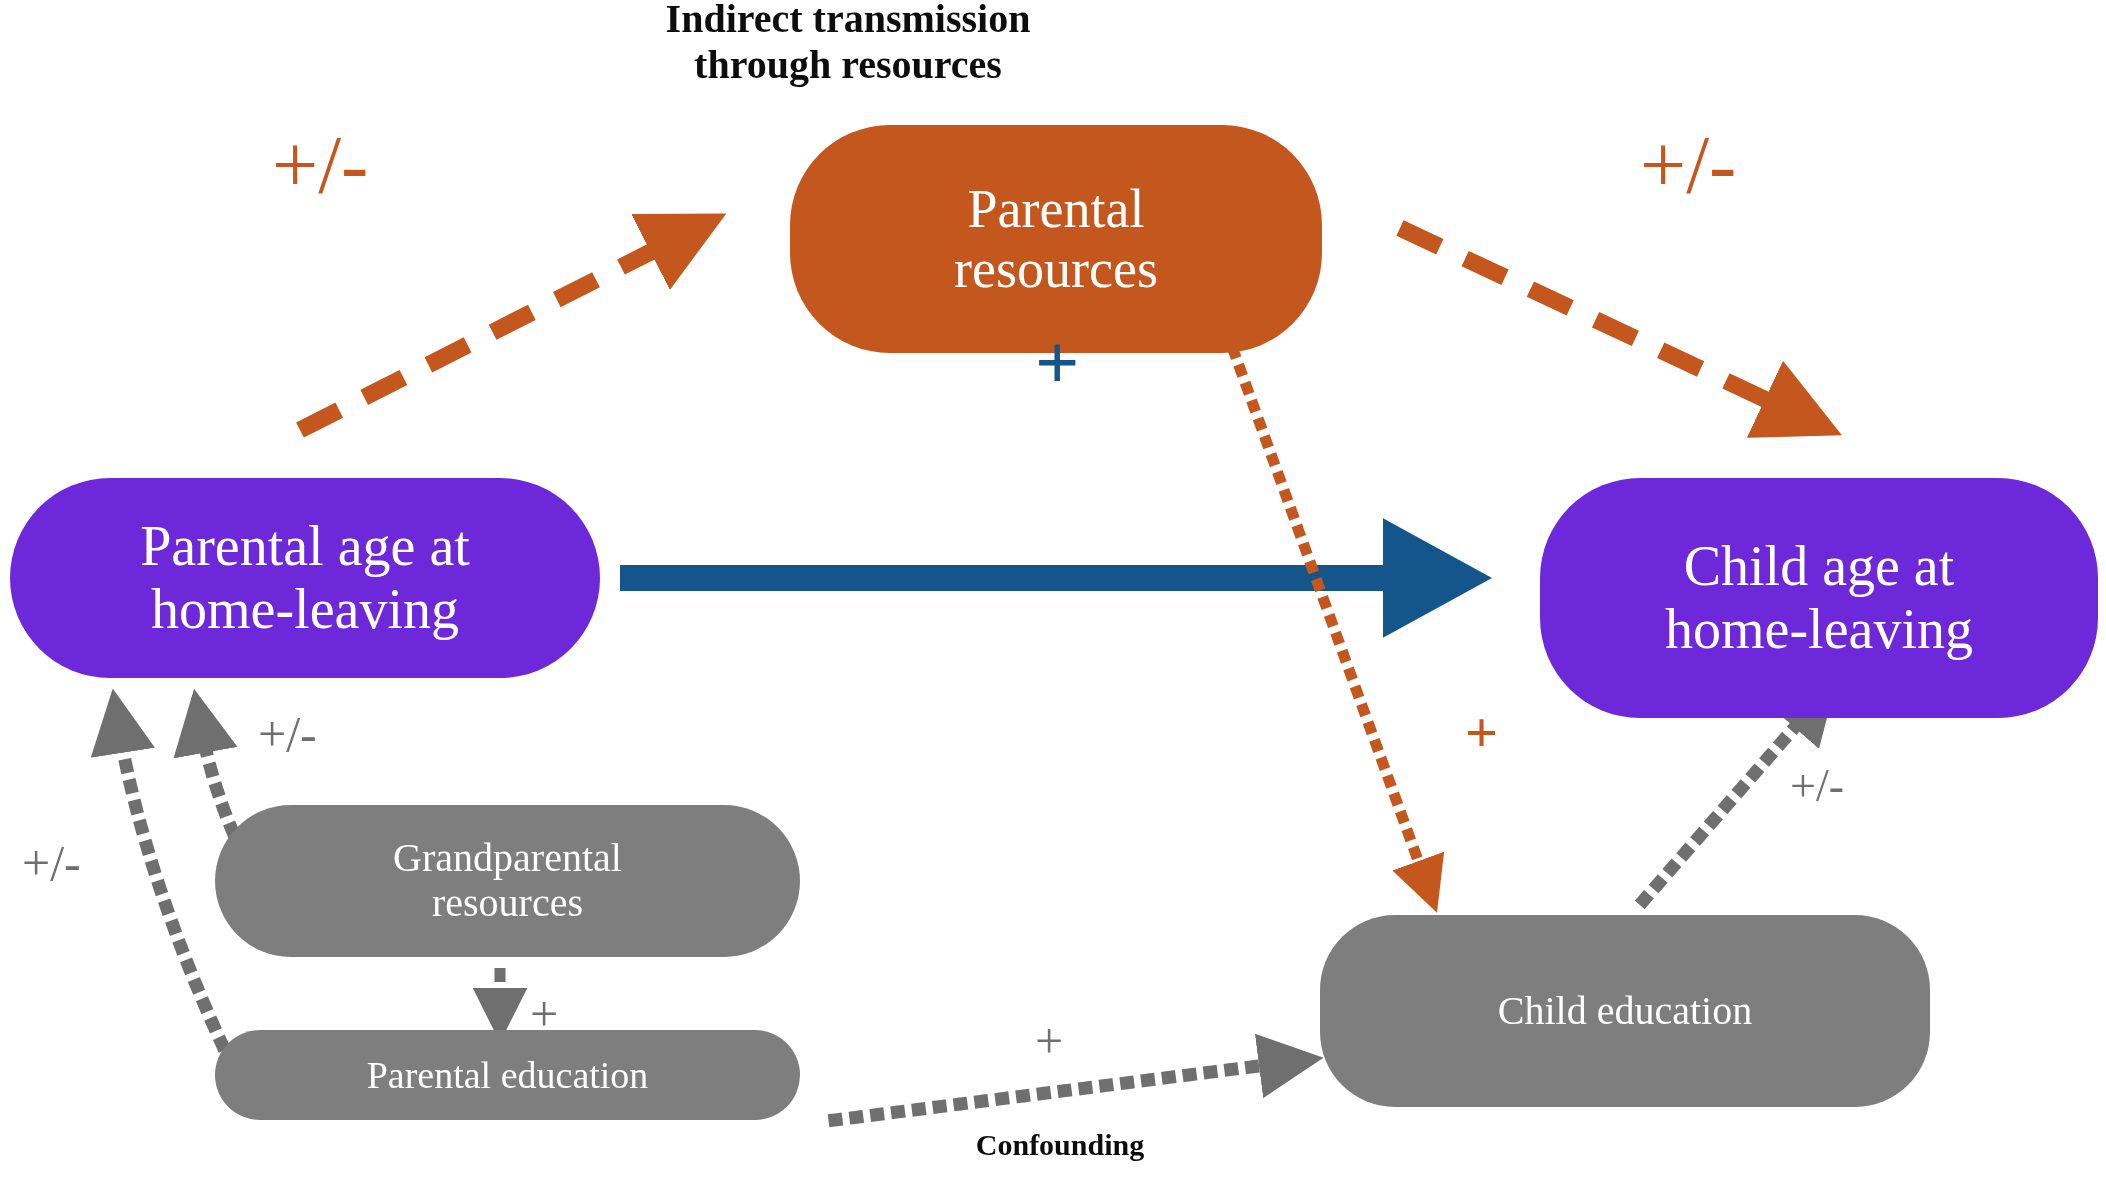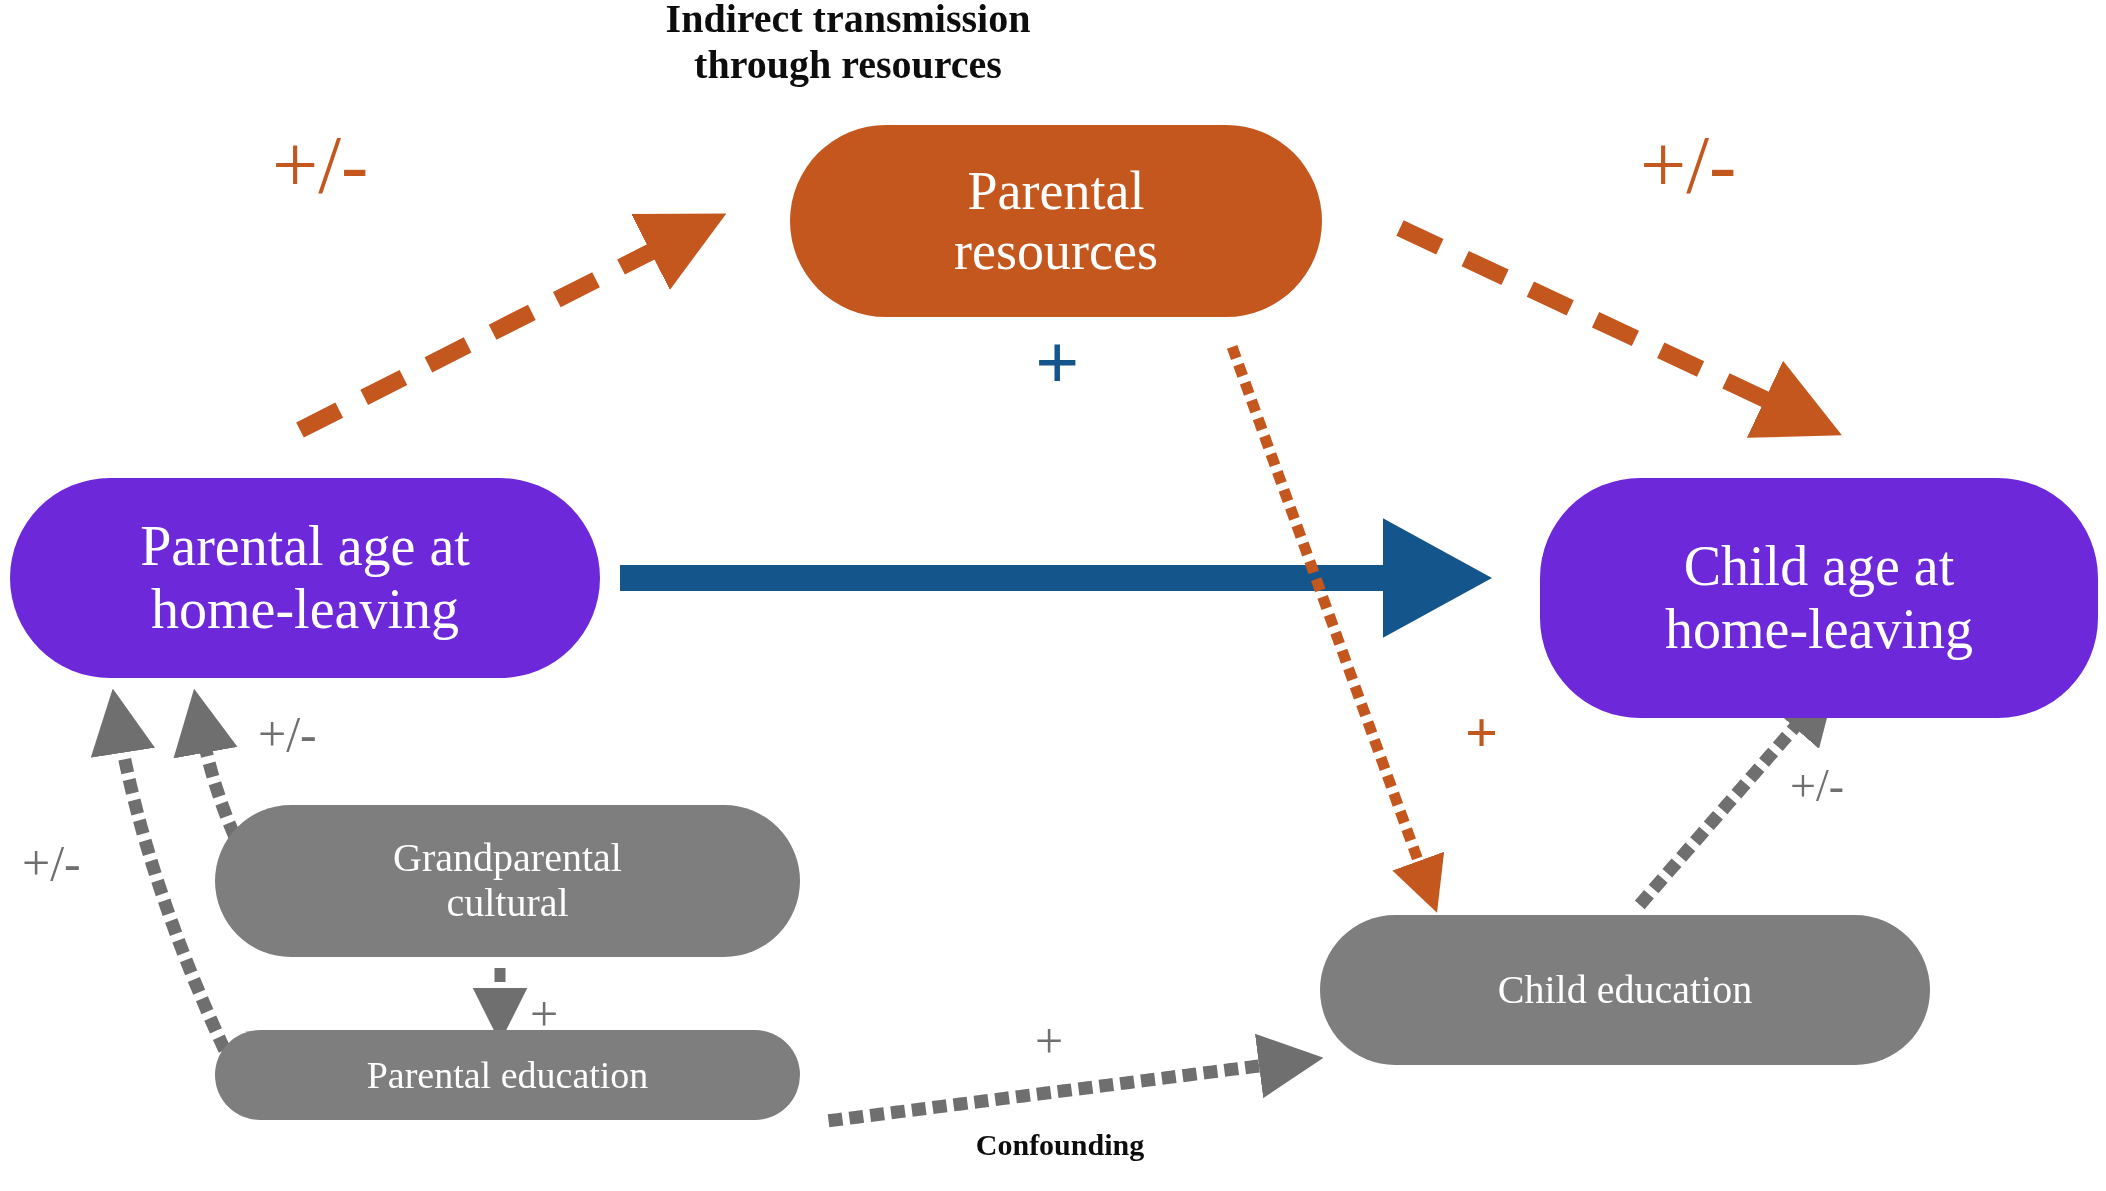--- a/index.html
+++ b/index.html
@@ -31,41 +31,41 @@
     color: #ffffff;
     line-height: 1.12;
     box-sizing: border-box;
     white-space: pre-line;
   }
   .node.blue  { background: #6d28d9; }
   .node.orange{ background: #C4571E; }
   .node.gray  { background: #7E7E7E; }
 
   #node-parental-resources {
-    left: 790px; top: 125px; width: 532px; height: 192px;
+    left: 790px; top: 125px; width: 532px; height: 228px;
     border-radius: 100px; font-size: 54px;
   }
   #node-parental-age {
     left: 10px; top: 478px; width: 590px; height: 200px;
     border-radius: 100px; font-size: 56px;
   }
   #node-child-age {
     left: 1540px; top: 478px; width: 558px; height: 240px;
     border-radius: 100px; font-size: 56px;
   }
   #node-grandparental-resources {
     left: 215px; top: 805px; width: 585px; height: 152px;
     border-radius: 76px; font-size: 40px;
   }
   #node-parental-education {
     left: 215px; top: 1030px; width: 585px; height: 90px;
     border-radius: 59px; font-size: 38px;
   }
   #node-child-education {
-    left: 1320px; top: 915px; width: 610px; height: 150px;
+    left: 1320px; top: 915px; width: 610px; height: 192px;
     border-radius: 75px; font-size: 40px;
   }
 
   .lbl {
     position: absolute;
     white-space: nowrap;
     line-height: 1.15;
   }
   .lbl.title {
     font-weight: bold;
@@ -156,21 +156,21 @@
   <div class="node orange" id="node-parental-resources">Parental
 resources</div>
 
   <div class="node blue" id="node-parental-age">Parental age at
 home-leaving</div>
 
   <div class="node blue" id="node-child-age">Child age at
 home-leaving</div>
 
   <div class="node gray" id="node-grandparental-resources">Grandparental
-cultural</div>
+resources</div>
 
   <div class="node gray" id="node-parental-education">Parental education</div>
 
   <div class="node gray" id="node-child-education">Child education</div>
 
   <div class="lbl title" id="title-indirect" style="white-space: pre-line;">Indirect transmission
 through resources</div>
 
 
   <div class="lbl title" id="title-confounding">Confounding</div>

